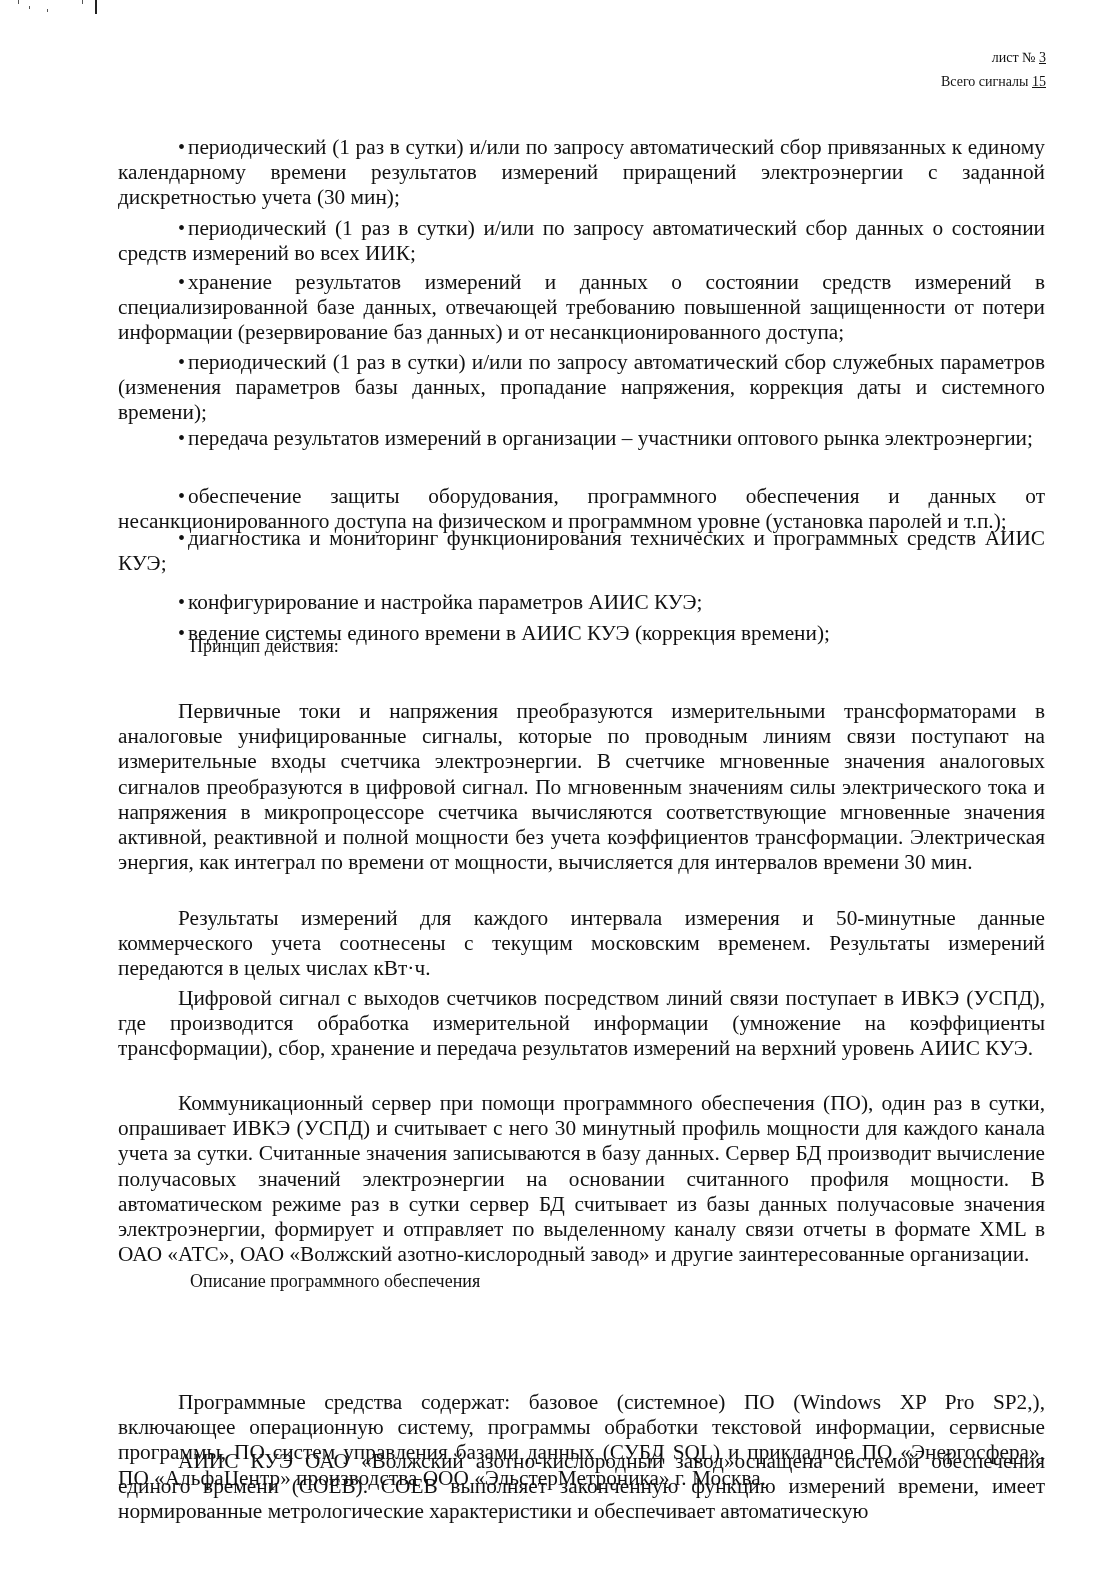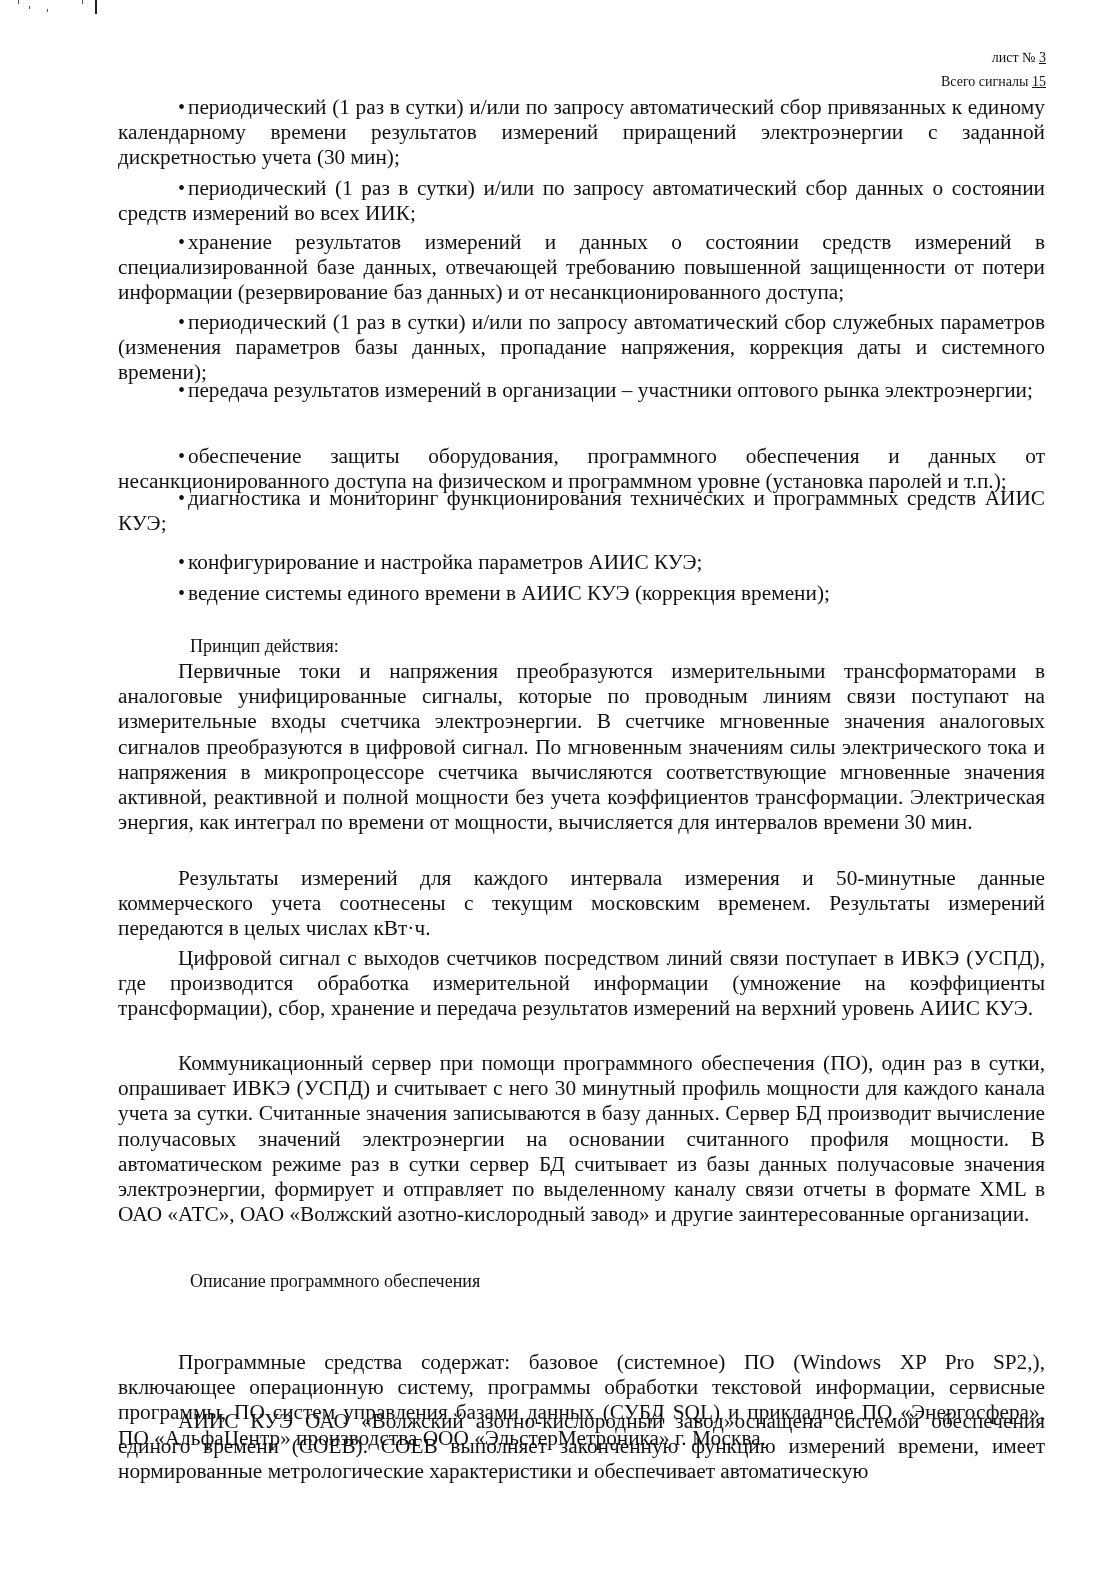--- a/index.html
+++ b/index.html
@@ -4,21 +4,21 @@
 <style>
   html, body { margin: 0; padding: 0; background: #ffffff; }
   body { width: 1098px; height: 1572px; position: relative; overflow: hidden;
          font-family: "Liberation Serif", "DejaVu Serif", serif; color: #111111; }
   .scan-marks { position: absolute; left: 0; top: 0; width: 110px; height: 14px; }
   .scan-marks span { position: absolute; background: #555; width: 1px; }
   .header { position: absolute; right: 52px; text-align: center; font-size: 14px; line-height: 23px; }
   .header u { text-decoration: underline; }
   .block { position: absolute; left: 118px; width: 927px; font-size: 21.3px; line-height: 25.2px;
            text-align: justify; text-align-last: left; }
-  .indent { text-indent: 60px; }
+  .indent { text-indent: 60px; margin-top: 40px; }
   .bullet::before { content: "\2022"; font-size: 20px; margin-right: 3px; }
   .heading { position: absolute; left: 190px; font-size: 18px; line-height: 25px; }
 </style>
 </head>
 <body>
 
 <div class="scan-marks">
   <span style="left:18px;top:0;height:4px"></span>
   <span style="left:29px;top:6px;height:3px"></span>
   <span style="left:47px;top:9px;height:3px"></span>
@@ -32,21 +32,21 @@
 </div>
 <div class="header" style="top:70px">
   <span>Всего сигналы</span>
   <u>15</u>
 </div>
 
 <div class="block indent bullet" style="top:95px">периодический (1 раз в сутки) и/или по запросу автоматический сбор привязанных к единому календарному времени результатов измерений приращений электроэнергии с заданной дискретностью учета (30 мин);</div>
 <div class="block indent bullet" style="top:176px">периодический (1 раз в сутки) и/или по запросу автоматический сбор данных о состоянии средств измерений во всех ИИК;</div>
 <div class="block indent bullet" style="top:230px">хранение результатов измерений и данных о состоянии средств измерений в специализированной базе данных, отвечающей требованию повышенной защищенности от потери информации (резервирование баз данных) и от несанкционированного доступа;</div>
 <div class="block indent bullet" style="top:310px">периодический (1 раз в сутки) и/или по запросу автоматический сбор служебных параметров (изменения параметров базы данных, пропадание напряжения, коррекция даты и системного времени);</div>
-<div class="block indent bullet" style="top:378px">передача результатов измерений в организации – участники оптового рынка электроэнергии;</div>
+<div class="block indent bullet" style="top:386px">передача результатов измерений в организации – участники оптового рынка электроэнергии;</div>
 <div class="block indent bullet" style="top:444px">обеспечение защиты оборудования, программного обеспечения и данных от несанкционированного доступа на физическом и программном уровне (установка паролей и т.п.);</div>
 <div class="block indent bullet" style="top:486px">диагностика и мониторинг функционирования технических и программных средств АИИС КУЭ;</div>
 <div class="block indent bullet" style="top:550px">конфигурирование и настройка параметров АИИС КУЭ;</div>
 <div class="block indent bullet" style="top:581px">ведение системы единого времени в АИИС КУЭ (коррекция времени);</div>
 
 <div class="heading" style="top:634px">Принцип действия:</div>
 <div class="block indent" style="top:659px">Первичные токи и напряжения преобразуются измерительными трансформаторами в аналоговые унифицированные сигналы, которые по проводным линиям связи поступают на измерительные входы счетчика электроэнергии. В счетчике мгновенные значения аналоговых сигналов преобразуются в цифровой сигнал. По мгновенным значениям силы электрического тока и напряжения в микропроцессоре счетчика вычисляются соответствующие мгновенные значения активной, реактивной и полной мощности без учета коэффициентов трансформации. Электрическая энергия, как интеграл по времени от мощности, вычисляется для интервалов времени 30 мин.</div>
 <div class="block indent" style="top:866px">Результаты измерений для каждого интервала измерения и 50-минутные данные коммерческого учета соотнесены с текущим московским временем. Результаты измерений передаются в целых числах кВт·ч.</div>
 <div class="block indent" style="top:946px">Цифровой сигнал с выходов счетчиков посредством линий связи поступает в ИВКЭ (УСПД), где производится обработка измерительной информации (умножение на коэффициенты трансформации), сбор, хранение и передача результатов измерений на верхний уровень АИИС КУЭ.</div>
 <div class="block indent" style="top:1051px">Коммуникационный сервер при помощи программного обеспечения (ПО), один раз в сутки, опрашивает ИВКЭ (УСПД) и считывает с него 30 минутный профиль мощности для каждого канала учета за сутки. Считанные значения записываются в базу данных. Сервер БД производит вычисление получасовых значений электроэнергии на основании считанного профиля мощности. В автоматическом режиме раз в сутки сервер БД считывает из базы данных получасовые значения электроэнергии, формирует и отправляет по выделенному каналу связи отчеты в формате XML в ОАО «АТС», ОАО «Волжский азотно-кислородный завод» и другие заинтересованные организации.</div>

